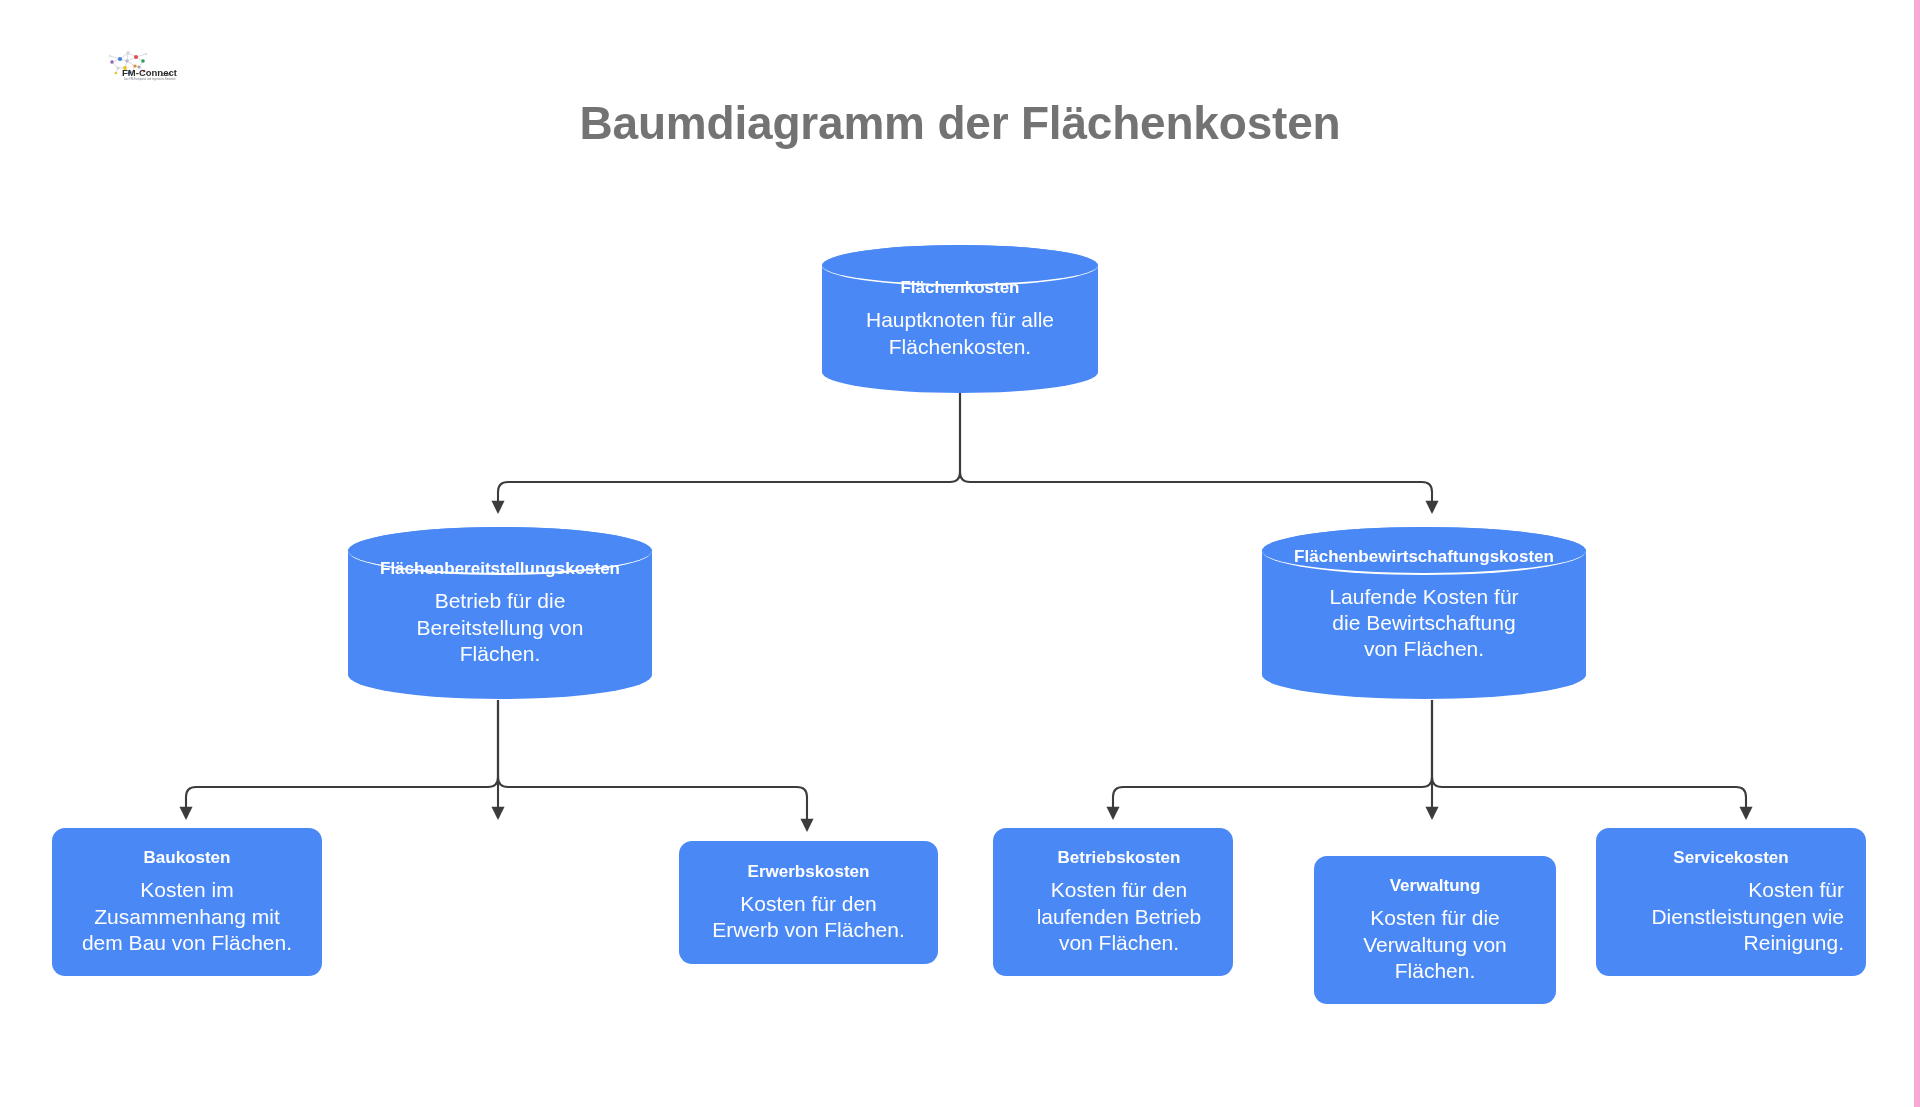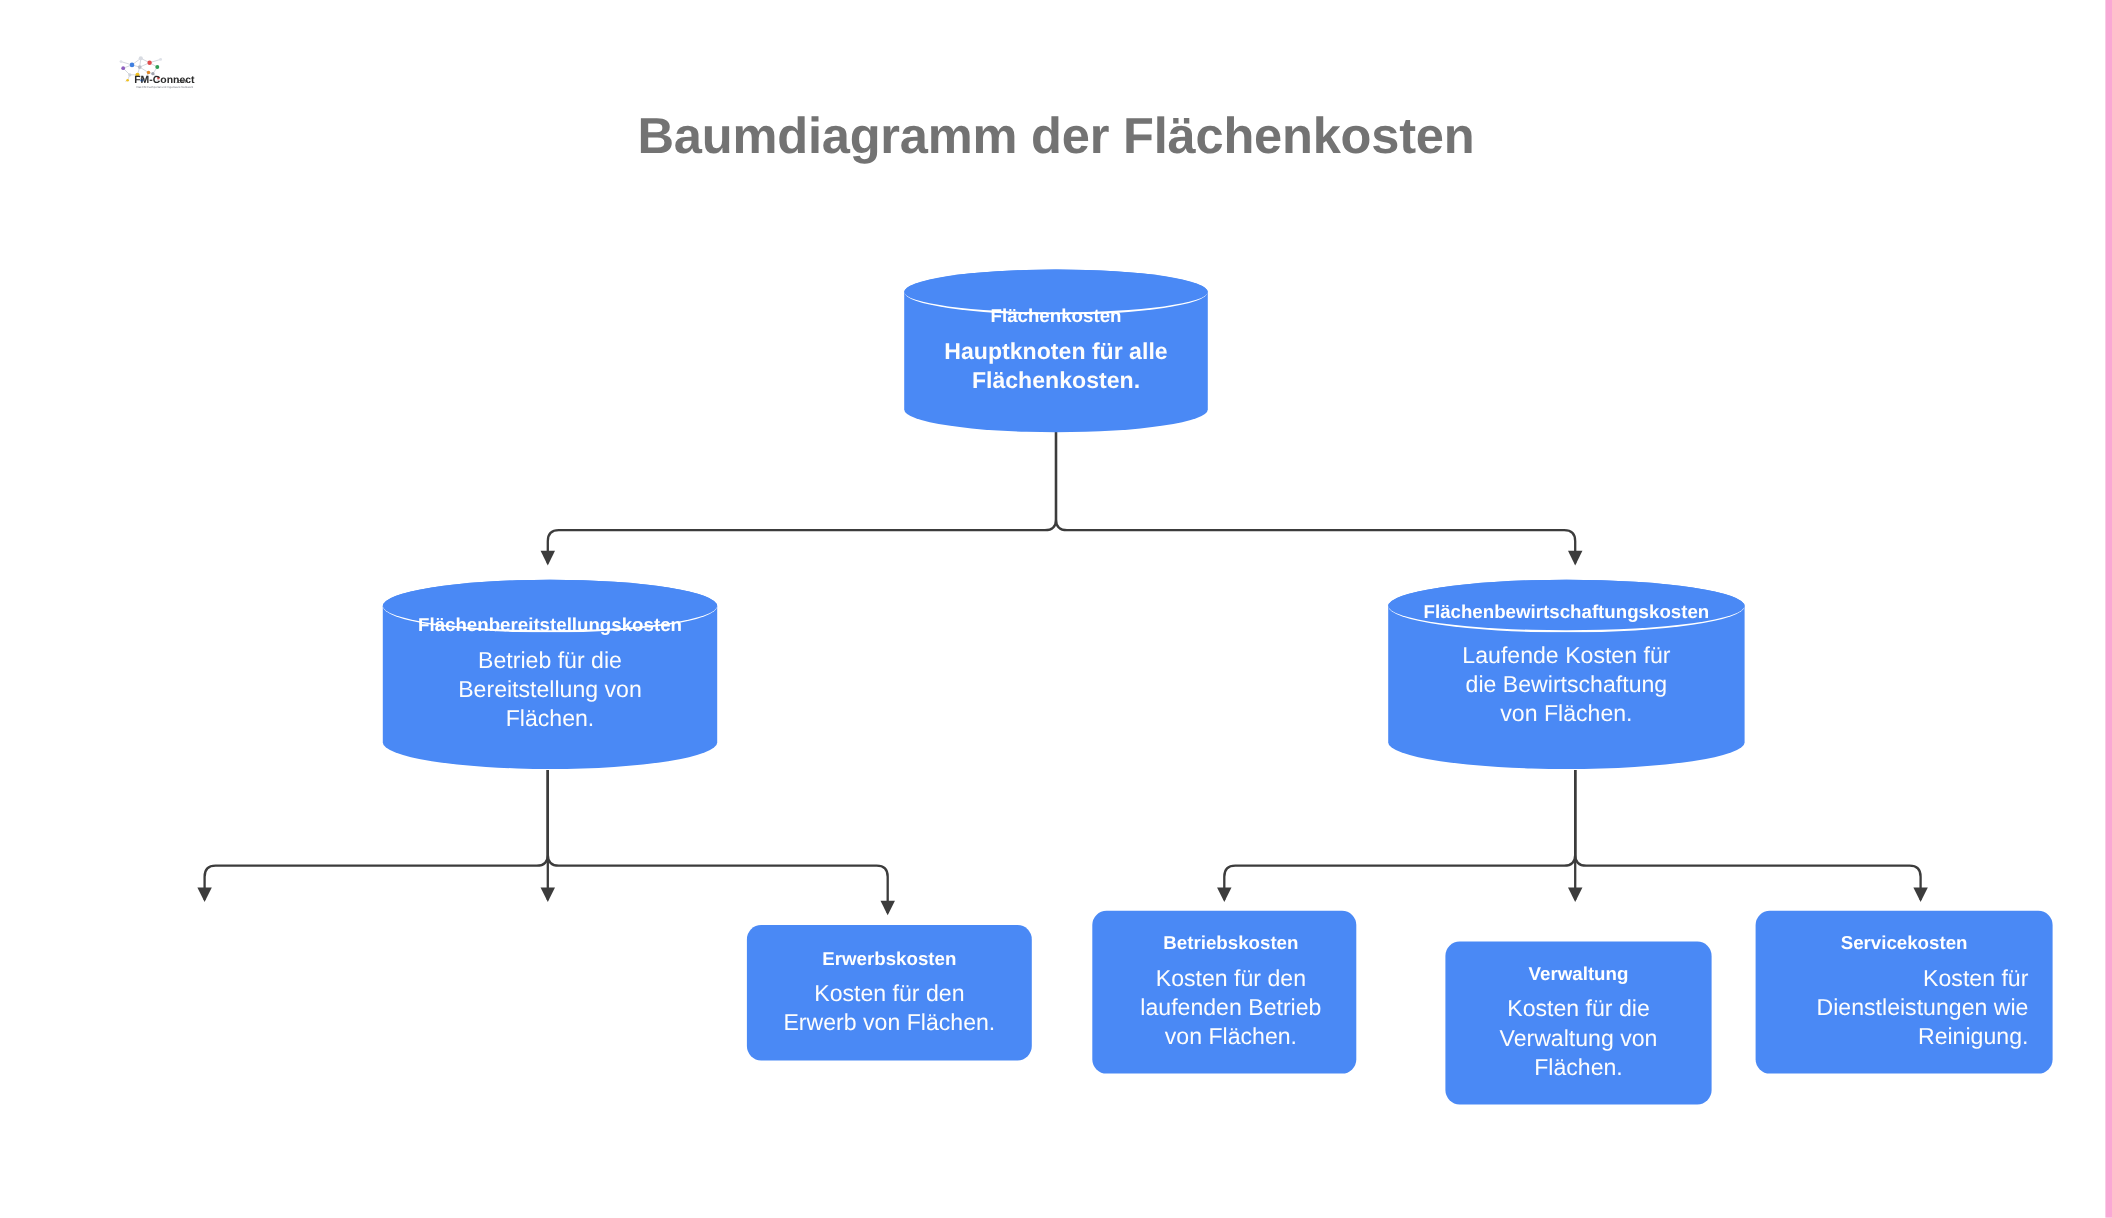--- a/index.html
+++ b/index.html
@@ -179,38 +179,44 @@
 
       <path d="M1432 700 L1432 818" marker-end="url(#arrow)"></path>
 
       <path d="M1432 700 L1432 777 Q1432 787 1442 787 L1736 787 Q1746 787 1746 797 L1746 818" marker-end="url(#arrow)"></path>
     </g>
   </svg>
 
   <div class="node cyl" style="left:822px; top:245px; width:276px; height:148px;">
     <div class="node-inner">
       <div class="node-title">Flächenkosten</div>
-      <div class="node-desc" style="max-width:220px; margin:0 auto;font-weight:bold;">Hauptknoten für alle Flächenkosten.</div>
+      <div class="node-desc" style="max-width:220px; margin:0 auto;">Hauptknoten für alle Flächenkosten.</div>
     </div>
   </div>
 
   <div class="node cyl" style="left:348px; top:527px; width:304px; height:172px;">
     <div class="node-inner">
       <div class="node-title">Flächenbereitstellungskosten</div>
       <div class="node-desc" style="max-width:200px; margin:0 auto;">Betrieb für die Bereitstellung von Flächen.</div>
     </div>
   </div>
 
   <div class="node cyl" style="left:1262px; top:527px; width:324px; height:172px;">
     <div class="node-inner">
       <div class="node-title">Flächenbewirtschaftungskosten</div>
       <div class="node-desc" style="max-width:210px; margin:16px auto;">Laufende Kosten für die Bewirtschaftung von Flächen.</div>
     </div>
   </div>
 
+  <div class="node box" style="left:52px; top:828px; width:270px; height:148px;">
+    <div class="node-inner">
+      <div class="node-title">Baukosten</div>
+      <div class="node-desc" style="max-width:226px; margin:0 auto;">Kosten im Zusammenhang mit dem Bau von Flächen.</div>
+    </div>
+  </div>
 
 
   <div class="node box" style="left:679px; top:841px; width:259px; height:123px;">
     <div class="node-inner">
       <div class="node-title">Erwerbskosten</div>
       <div class="node-desc" style="max-width:208px; margin:0 auto;">Kosten für den Erwerb von Flächen.</div>
     </div>
   </div>
 
   <div class="node box" style="left:993px; top:828px; width:240px; height:148px;padding-left:12px;">

